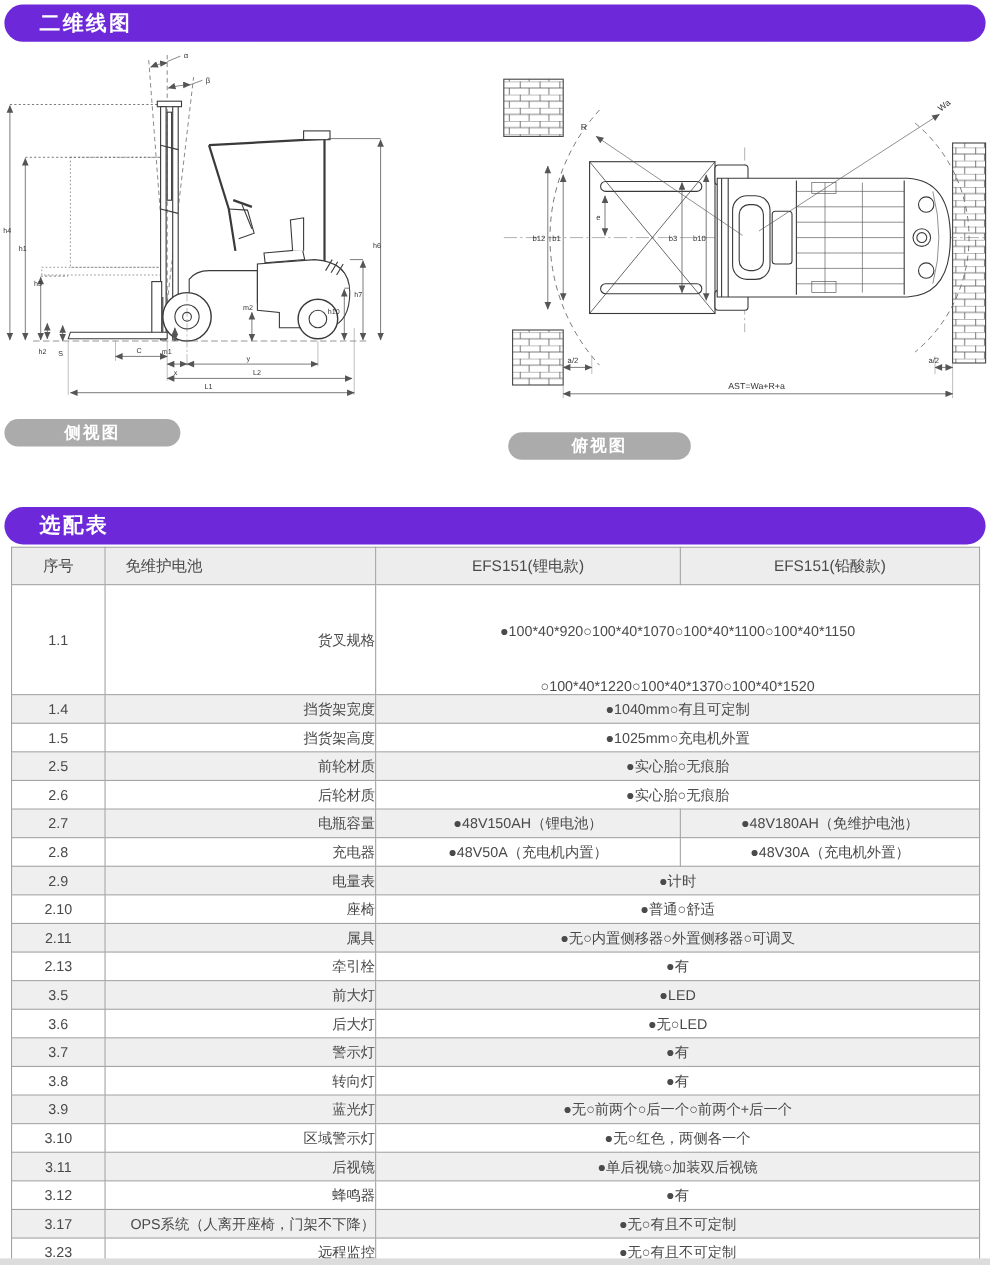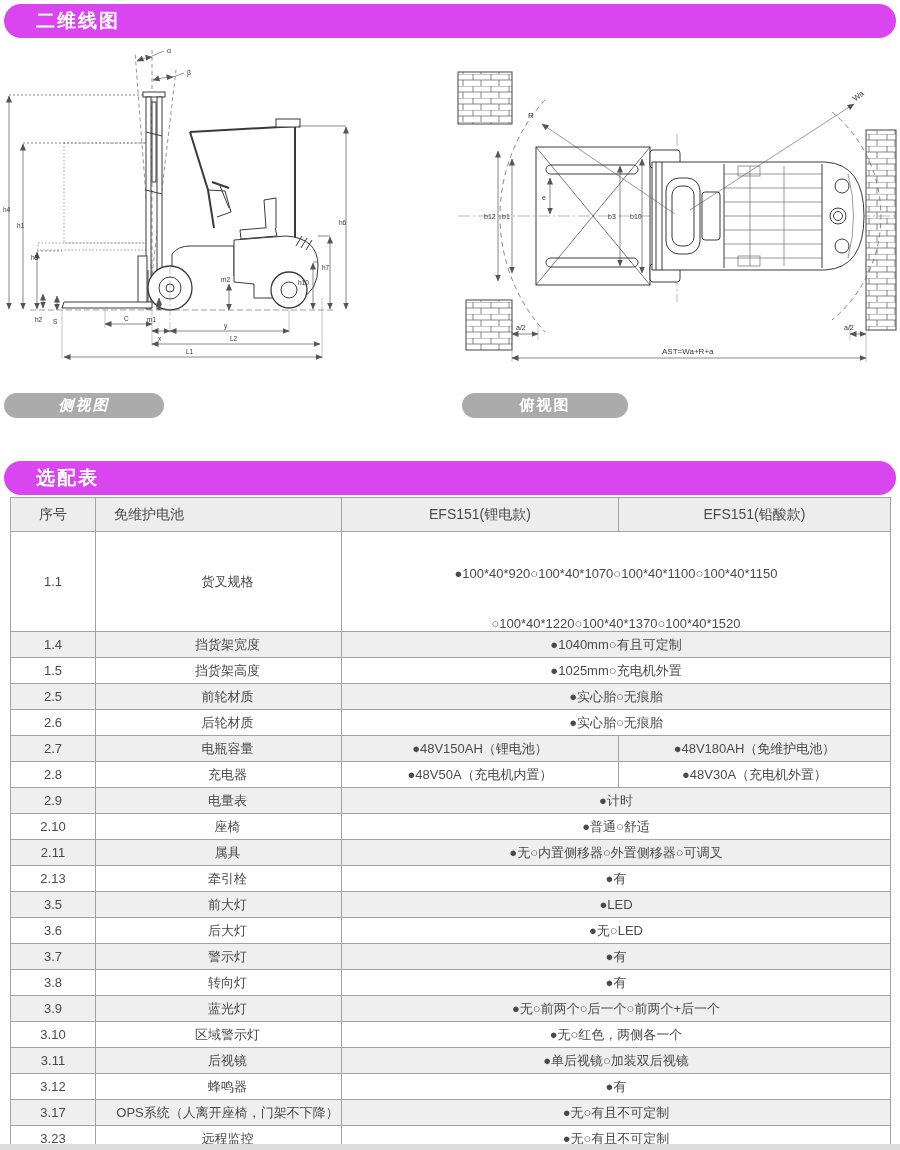--- a/index.html
+++ b/index.html
@@ -1,39 +1,39 @@
 <!DOCTYPE html>
 <html><head>
 <meta charset="utf-8">
 <style>
   html,body{margin:0;padding:0;background:#fff;}
   body{font-family:"Liberation Sans","DejaVu Sans",sans-serif;}
   #page{position:relative;width:900px;height:1150px;background:#fff;overflow:hidden;}
 
-  .red-bar{position:absolute;left:4px;width:892px;height:34px;background:#d946ef;
+  .red-bar{position:absolute;left:4px;width:892px;height:34px;background:#6d28d9;
     border-radius:17px;display:flex;align-items:center;}
   .red-bar .bar-label{color:#fff;font-size:19px;font-weight:bold;letter-spacing:2px;padding-left:32px;}
 
   .pill{position:absolute;height:25px;background:#ababab;border-radius:13px;
     display:flex;align-items:center;justify-content:center;}
   .pill .pill-label{color:#fff;font-size:15px;font-weight:bold;letter-spacing:2px;}
 
   .drawing{position:absolute;}
   svg text{font-family:"Liberation Sans","DejaVu Sans",sans-serif;fill:#333;}
 
   
   #options-table{position:absolute;left:10px;top:497px;width:880px;
     border-collapse:collapse;table-layout:fixed;font-size:13px;color:#4a4a4a;}
   #options-table td,#options-table th{border:1px solid #a3a3a3;padding:0;font-weight:normal;overflow:hidden;}
   #options-table th{height:33px;background:#ededed;font-size:14px;text-align:center;}
   #options-table th.c-item{text-align:left;padding-left:18px;}
   #options-table tbody td{height:25px;}
   #options-table tr.h2x td{height:63px;}
   #options-table .c-no{text-align:center;}
-  #options-table .c-item{text-align:center;padding-left:18px;}
+  #options-table .c-item{text-align:right;padding-left:18px;}
   #options-table .c-val{text-align:center;}
   #options-table tbody tr:nth-child(even) td{background:#efefef;}
   #options-table tfoot td{height:30px;background:#efefef;}
   .note-line{display:flex;align-items:center;gap:38px;padding-left:16px;}
   .note-line span{white-space:nowrap;}
   .v2{line-height:1.2;padding-top:2px;margin-top:32px;}
 
   #bottom-strip{position:absolute;left:0;top:1144px;width:900px;height:6px;background:#dcdcdc;}
 </style>
 </head>
@@ -271,21 +271,21 @@
         <line x1="62" y1="272" x2="88" y2="272" marker-start="url(#ts)" marker-end="url(#te)"></line>
         <line x1="400" y1="272" x2="416" y2="272" marker-start="url(#ts)" marker-end="url(#te)"></line>
         <line x1="62" y1="296" x2="416" y2="296" marker-start="url(#ts)" marker-end="url(#te)"></line>
       </g>
       <text x="66" y="268" font-size="7">a/2</text>
       <text x="394" y="268" font-size="7">a/2</text>
       <text x="212" y="292" font-size="8">AST=Wa+R+a</text>
     </svg>
   </div>
 
-  <div class="pill" style="left:4px;top:393px;width:160px;font-style:italic;">
+  <div class="pill" style="left:4px;top:381px;width:160px;">
     <span class="pill-label">侧视图</span>
   </div>
   <div class="pill" style="left:462px;top:393px;width:166px;justify-content:center;">
     <span class="pill-label">俯视图</span>
   </div>
 
   <div class="red-bar" style="top:461px;">
     <span class="bar-label">选配表</span>
   </div>
 

